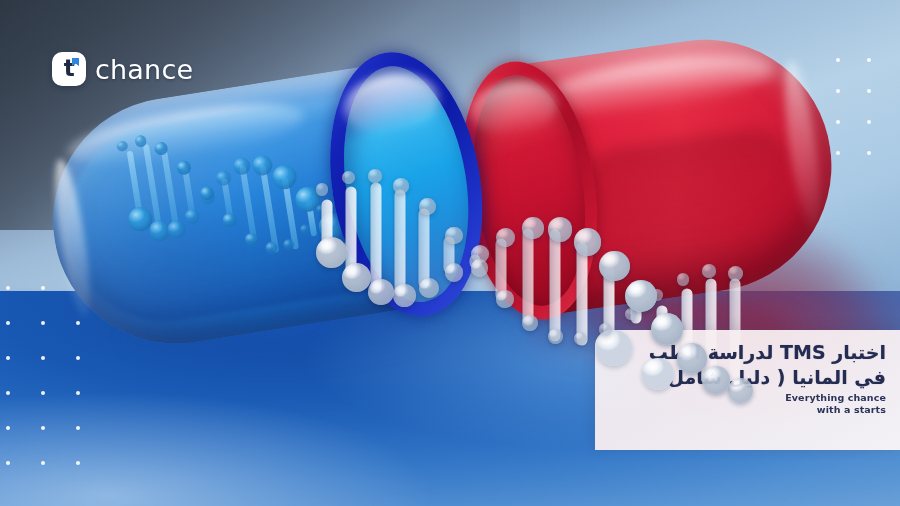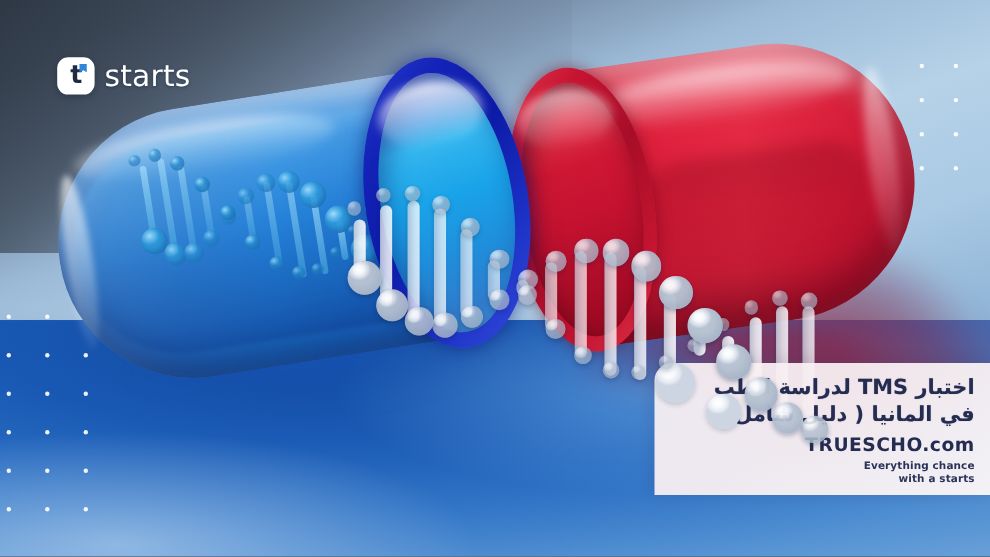--- a/index.html
+++ b/index.html
@@ -389,27 +389,26 @@
       <div class="rung" style="left:435.3993500207676px;top:97.42251005181069px;width:111.95367993791382px;transform:rotate(90deg) translate(0,0);transform-origin:0 50%;opacity:0.77;"></div>
       <div class="bead" style="left:428px;top:201.9768399689569px;width:24.798700041535188px;height:24.798700041535188px;opacity:0.86;z-index:7"></div>
       <div class="bead" style="left:428px;top:90.02316003104309px;width:15.086271410770635px;height:15.086271410770635px;opacity:0.66;z-index:7"></div>
     </div>
 
   <div class="logo">
     <div class="logo-mark">
       <span class="t">t</span>
       <span class="flag"></span>
     </div>
-    <div class="logo-word">starts</div>
+    <div class="logo-word">chance</div>
   </div>
 
   <div class="panel">
     <div class="panel-title">اختبار TMS لدراسة الطب</div>
     <div class="panel-title">في المانيا ( دليل شامل )</div>
-    <div class="panel-domain">TRUESCHO.com</div>
     <div class="panel-tagline">
       <div>Everything chance</div>
       <div>with a starts</div>
     </div>
   </div>
 
   <div class="overlap-bead" style="left:596px;top:330px;width:36px;height:36px;"></div>
   <div class="overlap-bead" style="left:642px;top:358px;width:32px;height:32px;"></div>
 
 </div>

